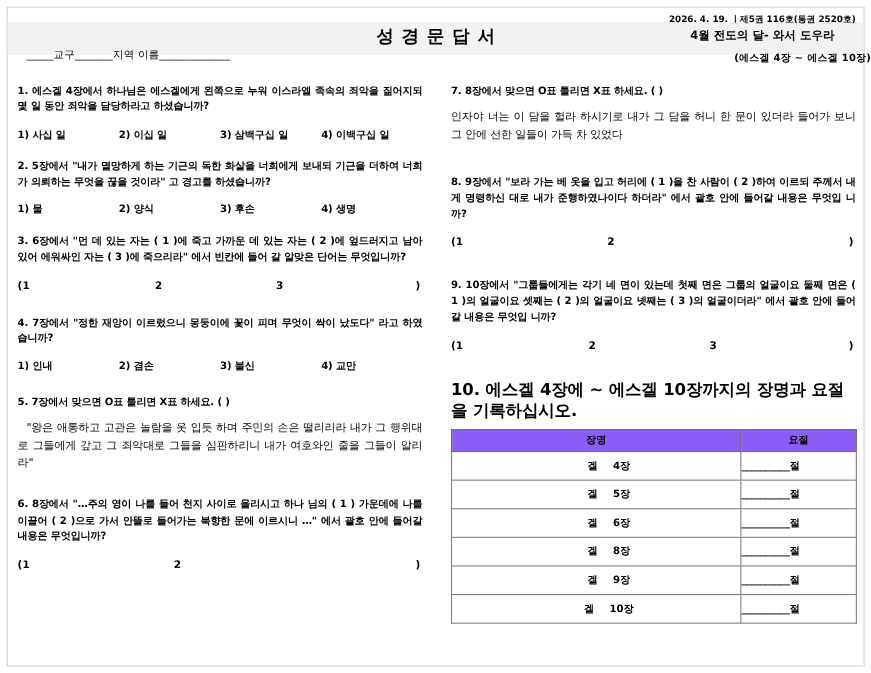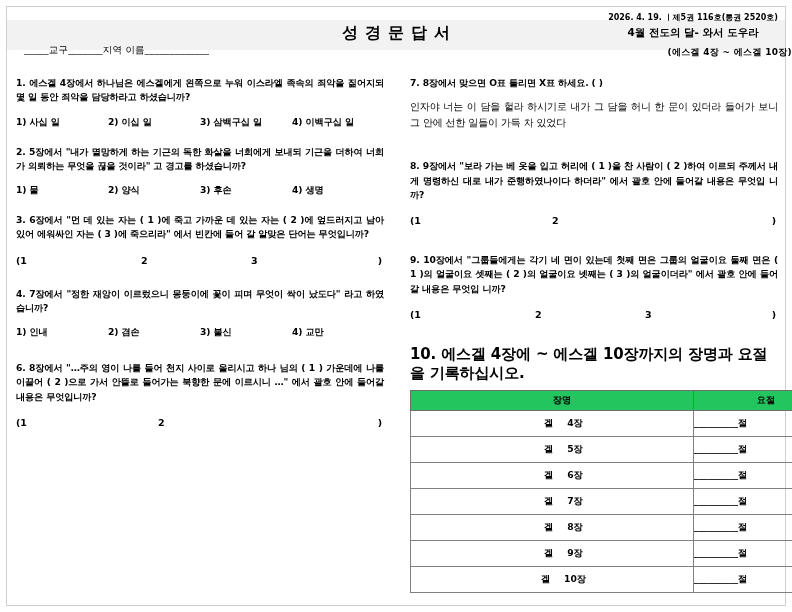--- a/index.html
+++ b/index.html
@@ -165,25 +165,24 @@
   }
   table.chapters th,
   table.chapters td {
     border: 1px solid #808080;
     height: 25px;
     font-size: 9.2px;
     font-weight: bold;
     padding: 0;
   }
   table.chapters thead th {
-    background: #22c55e;
+    background: #8b5cf6;
     text-align: center;
     height: 19px;
     border-color: #6e6e6e;
-    padding-left: 20px;
   }
   .cell-book {
     display: inline-block;
     width: 46px;
     padding-left: 9px;
     box-sizing: border-box;
   }
   .cell-chap {
     display: inline-block;
   }
@@ -249,20 +248,24 @@
     <div class="q" style="margin-top:18px">
       <div class="q-text">4. 7장에서 "정한 재앙이 이르렀으니 몽둥이에 꽃이 피며 무엇이 싹이 났도다" 라고 하였습니까?</div>
       <div class="opts">
         <span class="opt">1) 인내</span>
         <span class="opt">2) 겸손</span>
         <span class="opt">3) 불신</span>
         <span class="opt">4) 교만</span>
       </div>
     </div>
 
+    <div class="q" style="margin-top:20px">
+      <div class="q-text">5. 7장에서 맞으면 O표 틀리면 X표 하세요. (                        )</div>
+      <div class="q-quote">"왕은 애통하고 고관은 놀람을 옷 입듯 하며 주민의 손은 떨리리라 내가 그 행위대로 그들에게 갚고 그 죄악대로 그들을 심판하리니 내가 여호와인 줄을 그들이 알리라"</div>
+    </div>
 
     <div class="q" style="margin-top:22px">
       <div class="q-text">6. 8장에서 "…주의 영이 나를 들어 천지 사이로 올리시고 하나 님의 ( 1 ) 가운데에 나를 이끌어 ( 2 )으로 가서 안뜰로 들어가는 북향한 문에 이르시니 …" 에서 괄호 안에 들어갈 내용은 무엇입니까?</div>
       <div class="blanks">
         <span class="bk" style="left:0">(1</span>
         <span class="bk" style="left:142px">2</span>
         <span class="bk-close">)</span>
       </div>
     </div>
 
@@ -317,26 +320,20 @@
             <td class="c-verse">__________절</td>
           </tr>
           <tr>
             <td class="c-name">
               <span class="cell-book">겔</span><span class="cell-chap">6장</span>
             </td>
             <td class="c-verse">__________절</td>
           </tr>
           <tr>
             <td class="c-name">
-              <span class="cell-book">겔</span><span class="cell-chap">7장</span>
-            </td>
-            <td class="c-verse">__________절</td>
-          </tr>
-          <tr>
-            <td class="c-name">
               <span class="cell-book">겔</span><span class="cell-chap">8장</span>
             </td>
             <td class="c-verse">__________절</td>
           </tr>
           <tr>
             <td class="c-name">
               <span class="cell-book">겔</span><span class="cell-chap">9장</span>
             </td>
             <td class="c-verse">__________절</td>
           </tr>

